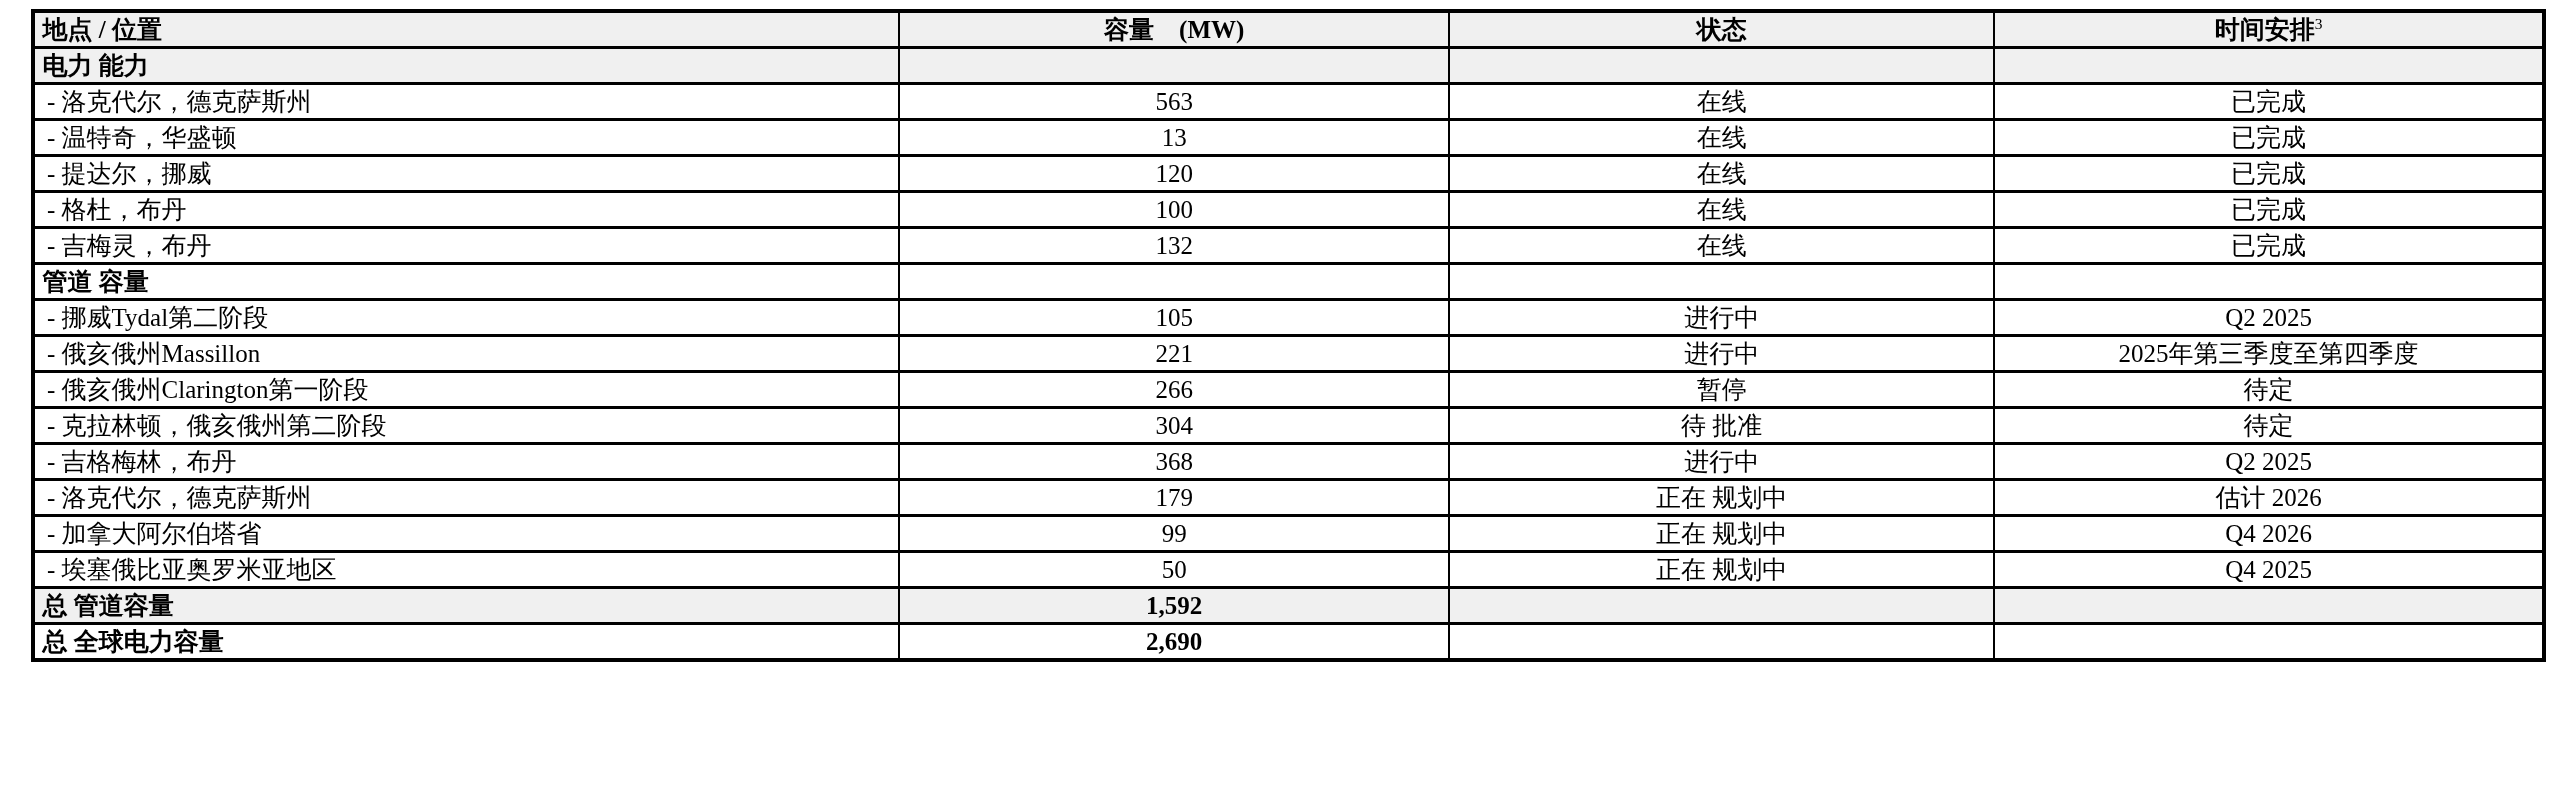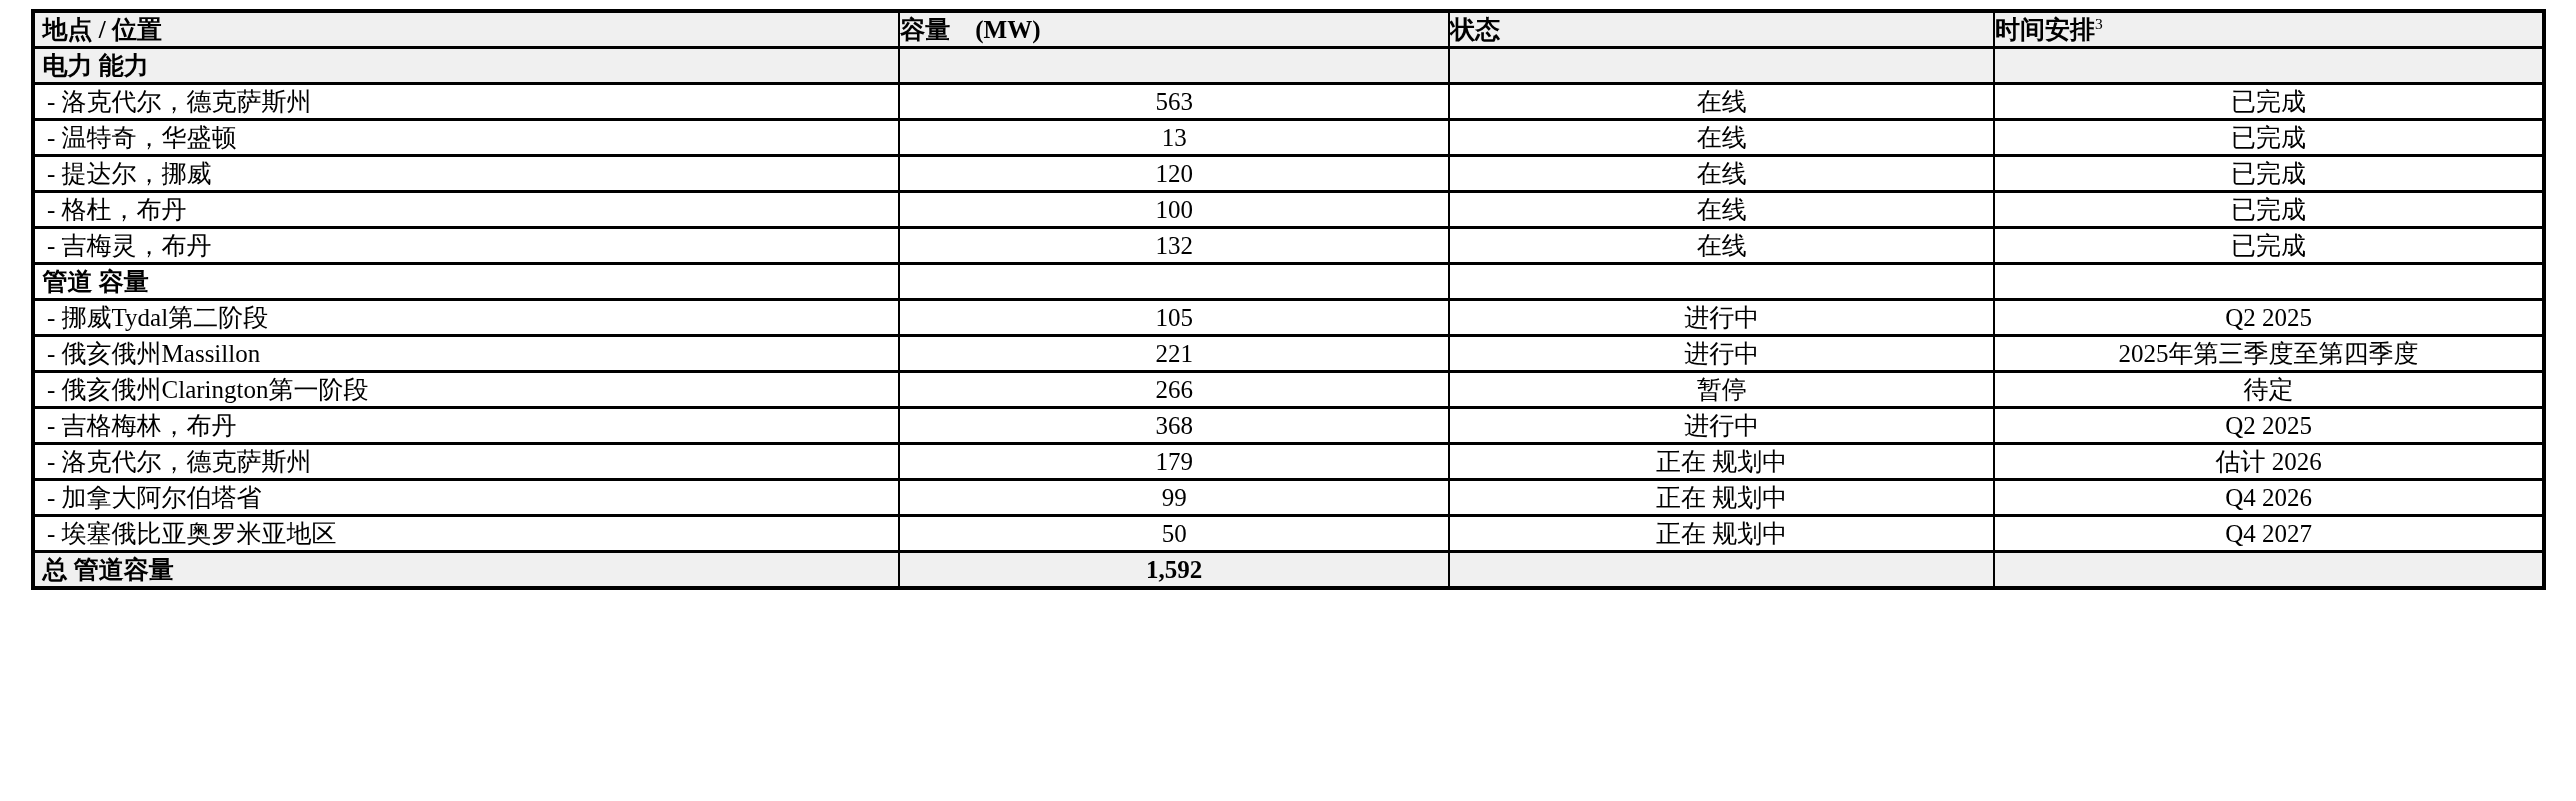--- a/index.html
+++ b/index.html
@@ -33,21 +33,21 @@
     border-right: 2.8px solid #000000;
     height: 33px;
     line-height: 33px;
     font-size: 25px;
     padding: 0;
     overflow: hidden;
     white-space: nowrap;
   }
   th {
     font-weight: bold;
-    text-align: left;
+    text-align: center;
   }
   th.col-loc, td.col-loc {
     text-align: left;
     padding-left: 7.5px;
   }
   tr.data td.col-loc { padding-left: 12px; }
   td.col-cap, td.col-status, td.col-sched { text-align: center; }
 
   tr.shaded { background: #f0f0f0; }
   tr.section td, tr.total td, tr.grand-total td { font-weight: bold; }
@@ -133,20 +133,26 @@
           <td class="col-status">进行中</td>
           <td class="col-sched">2025年第三季度至第四季度</td>
         </tr>
         <tr class="data">
           <td class="col-loc">- 俄亥俄州Clarington第一阶段</td>
           <td class="col-cap">266</td>
           <td class="col-status">暂停</td>
           <td class="col-sched">待定</td>
         </tr>
         <tr class="data">
+          <td class="col-loc">- 克拉林顿，俄亥俄州第二阶段</td>
+          <td class="col-cap">304</td>
+          <td class="col-status">待 批准</td>
+          <td class="col-sched">待定</td>
+        </tr>
+        <tr class="data">
           <td class="col-loc">- 吉格梅林，布丹</td>
           <td class="col-cap">368</td>
           <td class="col-status">进行中</td>
           <td class="col-sched">Q2 2025</td>
         </tr>
         <tr class="data">
           <td class="col-loc">- 洛克代尔，德克萨斯州</td>
           <td class="col-cap">179</td>
           <td class="col-status">正在 规划中</td>
           <td class="col-sched">估计 2026</td>
@@ -154,24 +160,30 @@
         <tr class="data">
           <td class="col-loc">- 加拿大阿尔伯塔省</td>
           <td class="col-cap">99</td>
           <td class="col-status">正在 规划中</td>
           <td class="col-sched">Q4 2026</td>
         </tr>
         <tr class="data">
           <td class="col-loc">- 埃塞俄比亚奥罗米亚地区</td>
           <td class="col-cap">50</td>
           <td class="col-status">正在 规划中</td>
-          <td class="col-sched">Q4 2027</td>
+          <td class="col-sched">Q4 2025</td>
         </tr>
         <tr class="total shaded">
           <td class="col-loc">总 管道容量</td>
           <td class="col-cap">1,592</td>
+          <td class="col-status"></td>
+          <td class="col-sched"></td>
+        </tr>
+        <tr class="grand-total">
+          <td class="col-loc">总 全球电力容量</td>
+          <td class="col-cap">2,690</td>
           <td class="col-status"></td>
           <td class="col-sched"></td>
         </tr>
       </tbody>
   </table>
 </div>
 
 
 </body></html>

